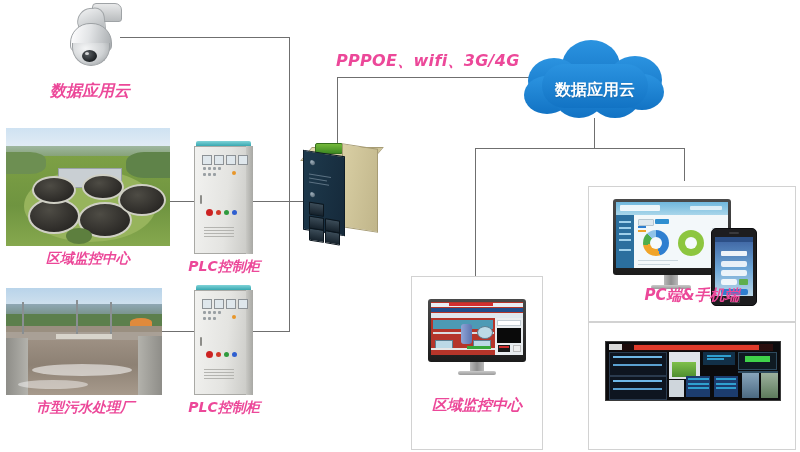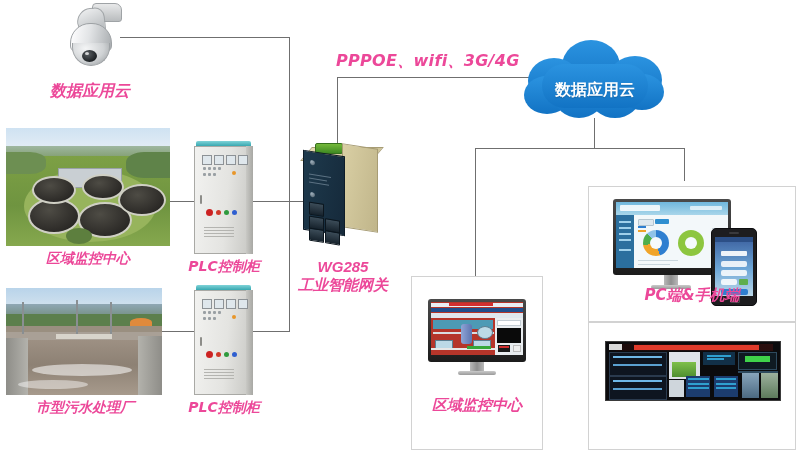--- a/index.html
+++ b/index.html
@@ -342,22 +342,20 @@
       <div class="txt" style="left:5px;top:26px;width:18px;"></div>
       <div class="txt" style="left:5px;top:30px;width:20px;"></div>
       <div class="ant" style="left:6px;top:40px;"></div>
       <div class="port" style="left:5px;top:50px;"></div>
       <div class="port" style="left:5px;top:64px;"></div>
       <div class="port" style="left:21px;top:64px;"></div>
       <div class="port" style="left:5px;top:76px;"></div>
       <div class="port" style="left:21px;top:76px;"></div>
     </div>
   </div>
-  <div class="label" style="left:288px;top:258px;width:110px;font-size:15px;">WG285</div>
-  <div class="label cn" style="left:288px;top:277px;width:110px;font-size:15px;">工业智能网关</div>
 
   <div class="label cn" style="left:336px;top:52px;width:200px;font-size:16px;text-align:left;letter-spacing:.3px;">PPPOE、wifi、3G/4G</div>
 
   <div class="cloud" style="left:524px;top:40px;width:142px;height:80px;">
     <div class="blob" style="left:38px;top:0px;width:58px;height:52px;"></div>
     <div class="blob" style="left:4px;top:18px;width:52px;height:46px;"></div>
     <div class="blob" style="left:84px;top:16px;width:54px;height:48px;"></div>
     <div class="blob" style="left:0px;top:36px;width:46px;height:38px;"></div>
     <div class="blob" style="left:30px;top:34px;width:50px;height:44px;"></div>
     <div class="blob" style="left:66px;top:36px;width:50px;height:42px;"></div>

